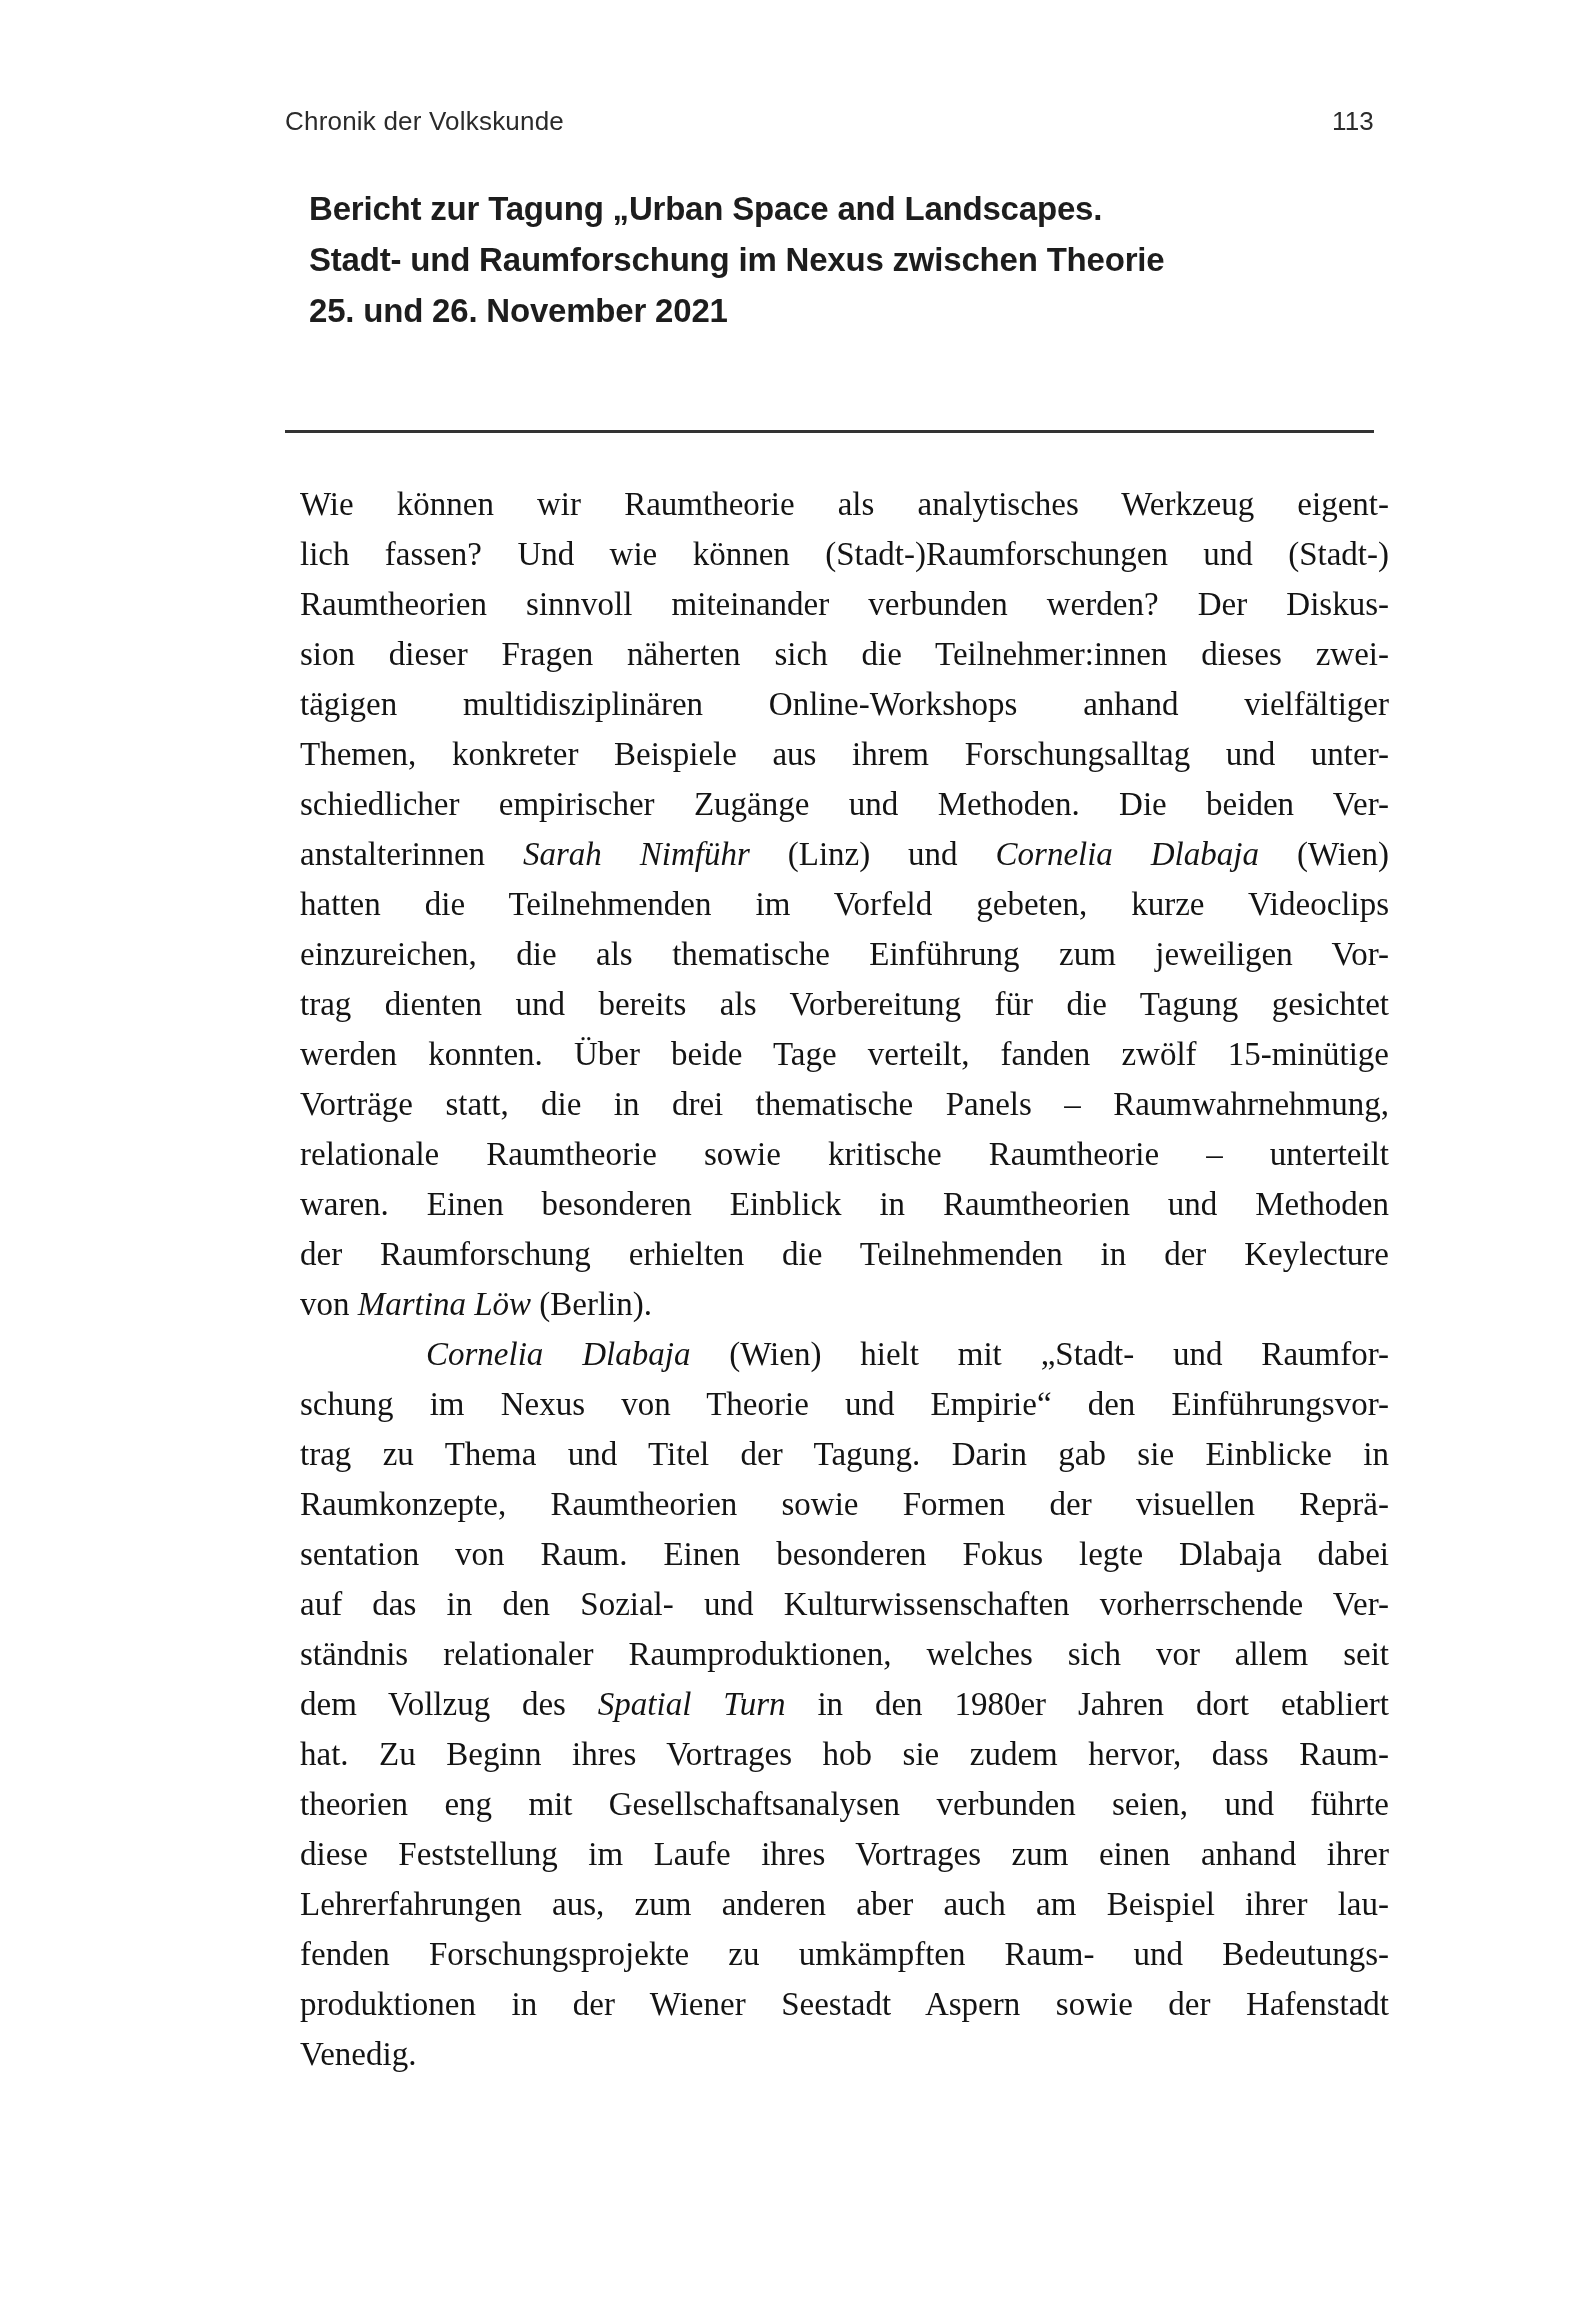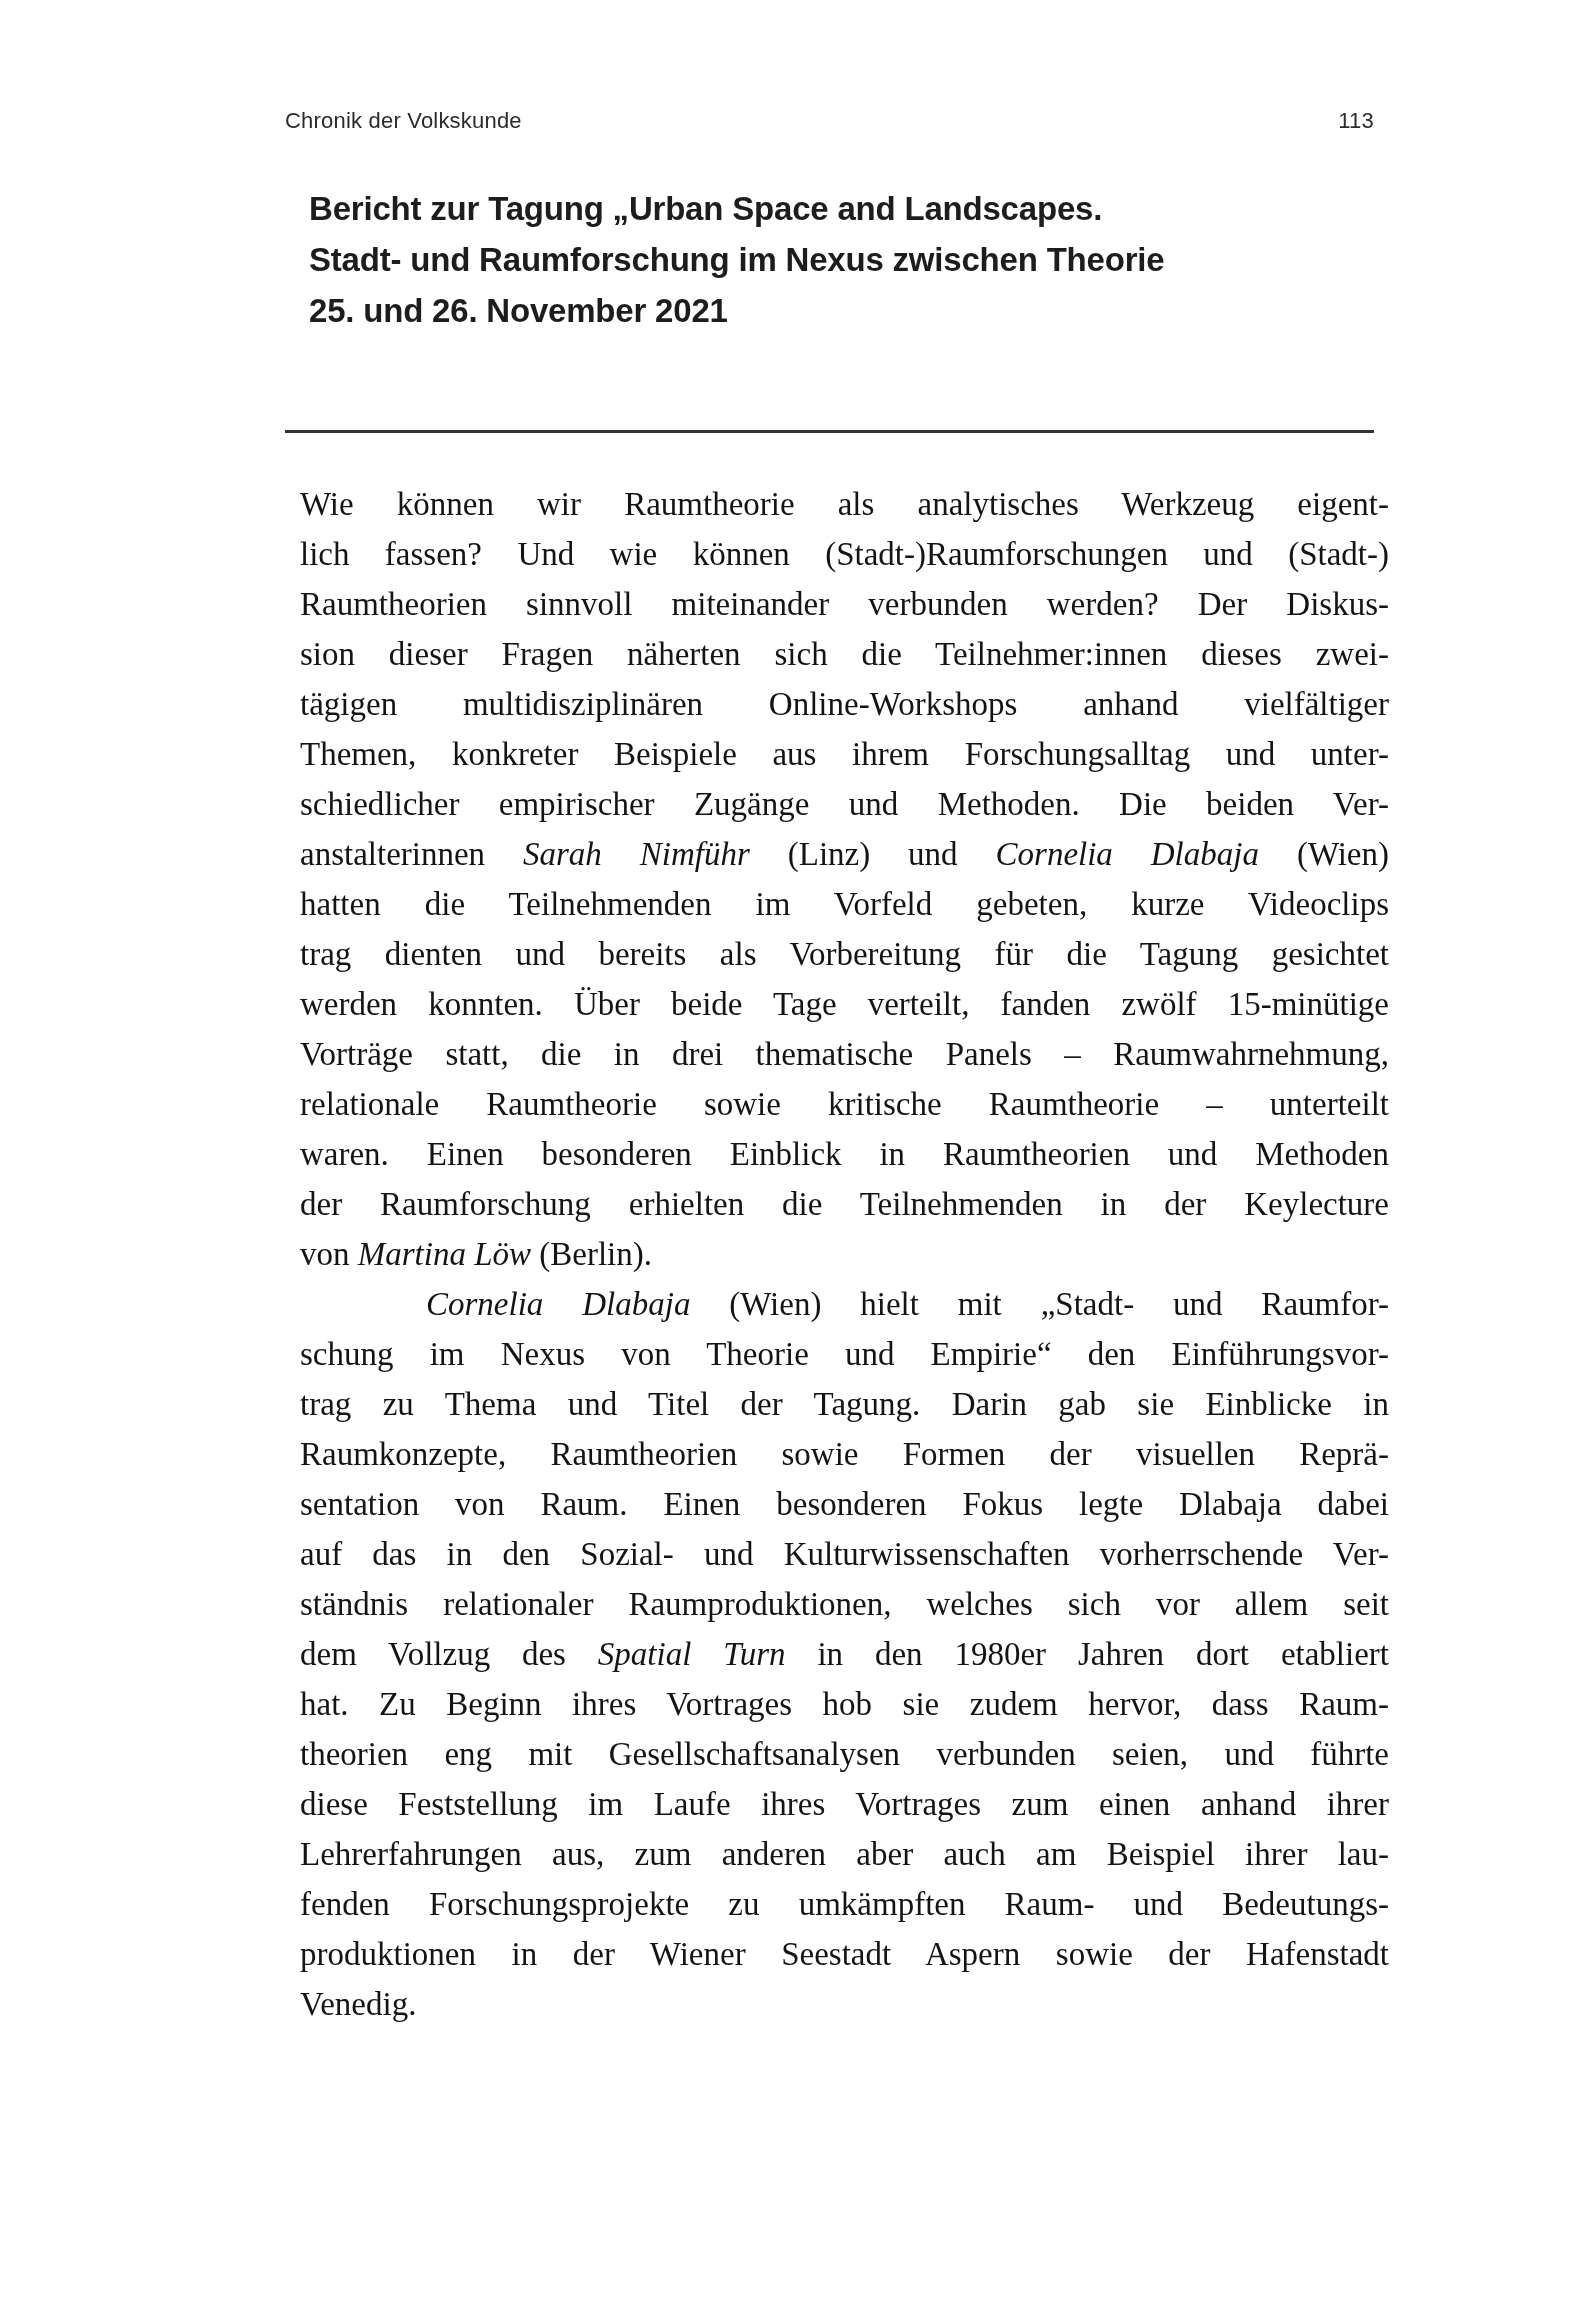--- a/index.html
+++ b/index.html
@@ -15,21 +15,21 @@
 
   
   .running-header {
     position: absolute;
     left: 285px;
     top: 105px;
     width: 1089px;
     display: flex;
     justify-content: space-between;
     font-family: "Liberation Sans", sans-serif;
-    font-size: 22px;
+    font-size: 26px;
     line-height: 32px;
     color: #2b2b2b;
     letter-spacing: 0.2px;
   }
 
   
   .article-title {
     position: absolute;
     left: 285px;
     top: 183px;
@@ -99,20 +99,21 @@
       <div>
         <div class="body-line"><span class="">Wie können wir Raumtheorie als analytisches Werkzeug eigent-</span></div>
         <div class="body-line"><span class="">lich fassen? Und wie können (Stadt-)Raumforschungen und (Stadt-)</span></div>
         <div class="body-line"><span class="">Raumtheorien sinnvoll miteinander verbunden werden? Der Diskus-</span></div>
         <div class="body-line"><span class="">sion dieser Fragen näherten sich die Teilnehmer:innen dieses zwei-</span></div>
         <div class="body-line"><span class="">tägigen multidisziplinären Online-Workshops anhand vielfältiger</span></div>
         <div class="body-line"><span class="">Themen, konkreter Beispiele aus ihrem Forschungsalltag und unter-</span></div>
         <div class="body-line"><span class="">schiedlicher empirischer Zugänge und Methoden. Die beiden Ver-</span></div>
         <div class="body-line"><span class="">anstalterinnen </span><span class="seg-italic">Sarah Nimführ</span><span class=""> (Linz) und </span><span class="seg-italic">Cornelia Dlabaja</span><span class=""> (Wien)</span></div>
         <div class="body-line"><span class="">hatten die Teilnehmenden im Vorfeld gebeten, kurze Videoclips</span></div>
+        <div class="body-line"><span class="">einzureichen, die als thematische Einführung zum jeweiligen Vor-</span></div>
         <div class="body-line"><span class="">trag dienten und bereits als Vorbereitung für die Tagung gesichtet</span></div>
         <div class="body-line"><span class="">werden konnten. Über beide Tage verteilt, fanden zwölf 15-minütige</span></div>
         <div class="body-line"><span class="">Vorträge statt, die in drei thematische Panels – Raumwahrnehmung,</span></div>
         <div class="body-line"><span class="">relationale Raumtheorie sowie kritische Raumtheorie – unterteilt</span></div>
         <div class="body-line"><span class="">waren. Einen besonderen Einblick in Raumtheorien und Methoden</span></div>
         <div class="body-line"><span class="">der Raumforschung erhielten die Teilnehmenden in der Keylecture</span></div>
         <div class="body-line pend"><span class="">von </span><span class="seg-italic">Martina Löw</span><span class=""> (Berlin).</span></div>
       </div>
       <div>
         <div class="body-line indent"><span class="seg-italic">Cornelia Dlabaja</span><span class=""> (Wien) hielt mit „Stadt- und Raumfor-</span></div>

